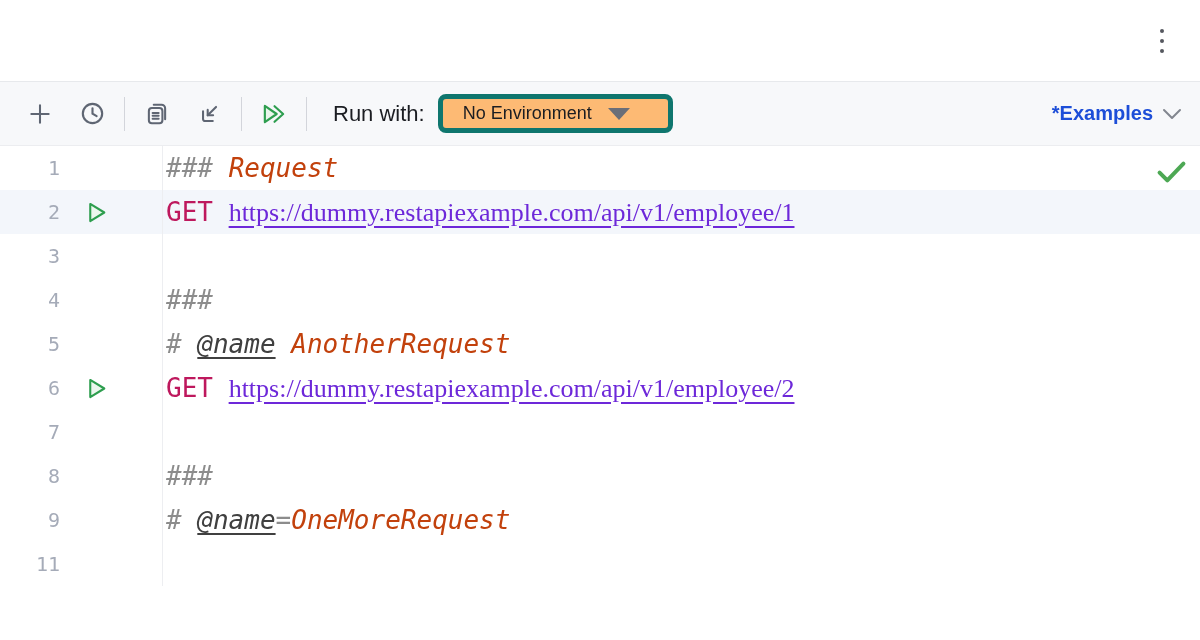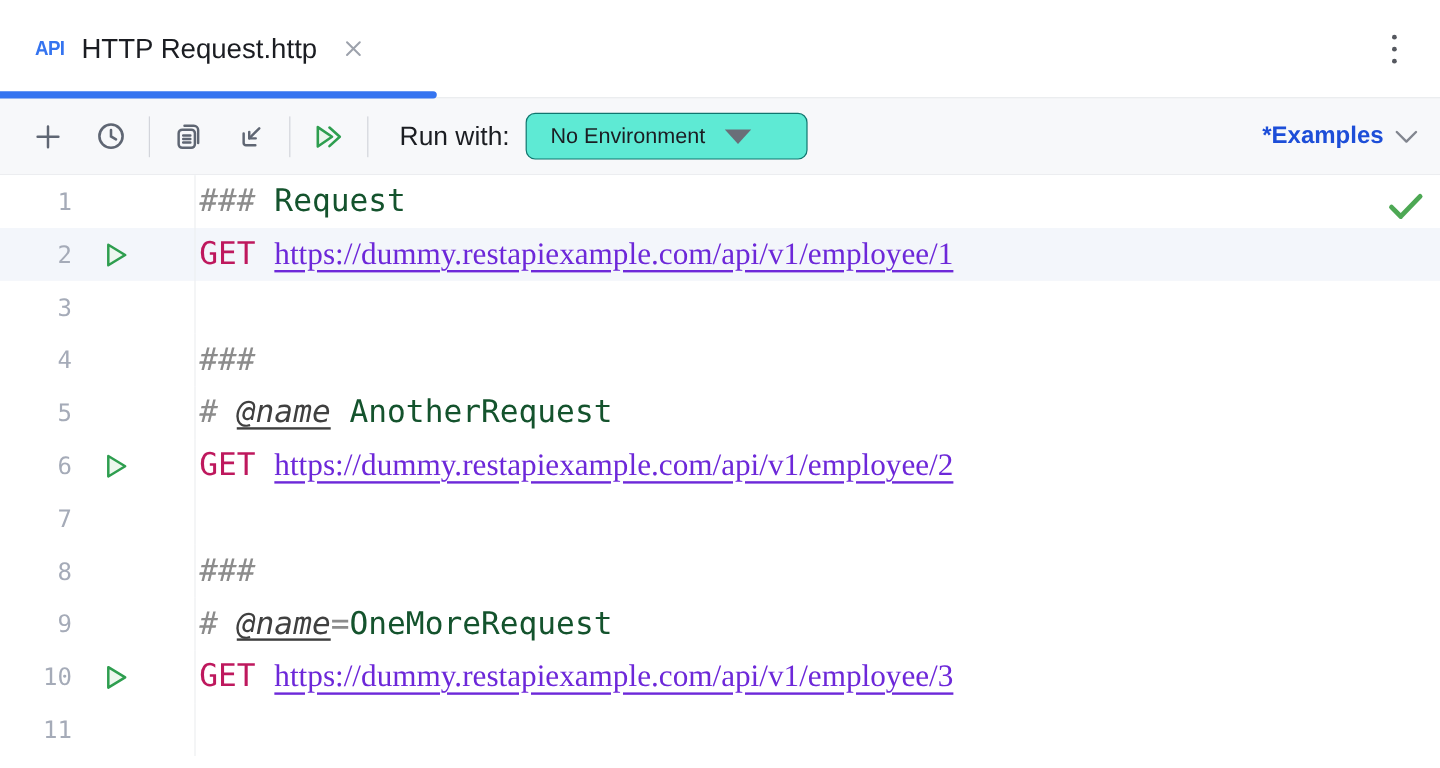--- a/index.html
+++ b/index.html
@@ -24,22 +24,22 @@
   .kebab i { width:4px; height:4px; border-radius:50%; background:#55585F; }
 
   
   .toolbar { height:64px; background:#F7F8FA; border-bottom:1px solid #ECEDF0;
              display:flex; align-items:center; padding:0 14px 0 20px; }
   .tbtn { width:40px; height:40px; display:flex; align-items:center;
           justify-content:center; border-radius:6px; cursor:pointer; flex:0 0 auto; }
   .tbtn + .tbtn { margin-left:12px; }
   .tsep { width:1px; height:34px; background:#D3D5DB; margin:0 12px; flex:0 0 auto; }
   .runwith { margin-left:14px; font-size:22px; color:#1B1D22; white-space:nowrap; }
-  .env-select { margin-left:13px; height:39px; min-width:235px; background:#5eead4;
-                border:1px solid #0f766e; border-radius:8px; display:flex;
+  .env-select { margin-left:13px; height:39px; min-width:235px; background:#fdba74;
+                border:5px solid #0f766e; border-radius:8px; display:flex;
                 align-items:center; padding:0 16px 0 20px; cursor:pointer; }
   .env-value { font-size:18px; color:#1B1D22; white-space:nowrap; }
   .env-arrow { margin-left:16px; width:0; height:0; border-left:11px solid transparent;
                border-right:11px solid transparent; border-top:12px solid #6A6E78; }
   .spacer { flex:1; }
   .run-config { display:flex; align-items:center; gap:9px; cursor:pointer; padding-right:4px; }
   .run-config-label { font-size:20px; font-weight:700; color:#1d4ed8; white-space:nowrap; }
 
   
   .editor { position:relative; flex:1; background:#fff;
@@ -48,42 +48,32 @@
   .row.hl { background:#F3F6FB; }
   .gutter { width:163px; height:100%; display:flex; align-items:center;
             flex:0 0 auto; border-right:1px solid #EDEEF1; }
   .lnum { width:60px; text-align:right; font-size:20px; color:#A5ABB8; }
   .gslot { width:44px; margin-left:14px; height:100%; display:flex;
            align-items:center; justify-content:center; }
   .code { padding-left:3px; font-size:26px; white-space:pre; line-height:44px; }
   .seg-comment { color:#8C8C8C; font-style:italic; }
   .seg-comment-underline { color:#404040; font-style:italic;
        text-decoration:underline; text-underline-offset:4px; text-decoration-thickness:1.5px; }
-  .seg-name { color:#14532d; }
+  .seg-name { color:#c2410c; font-style:italic; }
   .seg-method { color:#be185d; }
   .seg-url { color:#6d28d9; text-decoration:underline; text-underline-offset:5px;
              text-decoration-thickness:1.5px;font-family:Liberation Serif, serif; }
   .inspection { position:absolute; top:14px; right:13px; cursor:pointer; }
 </style>
 </head>
 <body>
 
 <div class="app">
 
   <div class="tabbar">
-    <div class="tab">
-      <span class="file-badge">API</span>
-      <span class="tab-title">HTTP Request.http</span>
-      <span class="tab-close">
-        <svg width="17" height="17" viewBox="0 0 16 16" fill="none" stroke="#9DA2AC" stroke-width="1.6" stroke-linecap="round">
-          <path d="M3 3 L13 13 M13 3 L3 13"></path>
-        </svg>
-      </span>
-      <span class="tab-underline"></span>
-    </div>
     <div class="kebab">
       <i></i>
         <i></i>
         <i></i>
     </div>
   </div>
 
   <div class="toolbar">
     <div class="tbtn">
       <svg width="26" height="26" viewBox="0 0 24 24" fill="none" stroke="#5F6673" stroke-width="1.9" stroke-linecap="round">
@@ -201,31 +191,20 @@
         </div>
         <div class="row">
           <div class="gutter">
             <span class="lnum">9</span>
             <div class="gslot"></div>
           </div>
           <div class="code"><span class="seg-comment"># </span><span class="seg-comment-underline">@name</span><span class="seg-comment">=</span><span class="seg-name">OneMoreRequest</span></div>
         </div>
         <div class="row">
           <div class="gutter">
-            <span class="lnum">10</span>
-            <div class="gslot" style="cursor: pointer;">
-              <svg width="25" height="25" viewBox="0 0 24 24">
-                <path d="M6 3.8 L19.5 12 L6 20.2 Z" fill="#ECF7EE" stroke="#2E9E4F" stroke-width="2" stroke-linejoin="round"></path>
-              </svg>
-            </div>
-          </div>
-          <div class="code"><span class="seg-method">GET </span><span class="seg-url">https://dummy.restapiexample.com/api/v1/employee/3</span></div>
-        </div>
-        <div class="row">
-          <div class="gutter">
             <span class="lnum">11</span>
             <div class="gslot"></div>
           </div>
           <div class="code"></div>
         </div>
       </div>
     <div class="inspection">
       <svg width="31" height="24" viewBox="0 0 26 20" fill="none" stroke="#4DA854" stroke-width="3.4" stroke-linecap="round" stroke-linejoin="round">
         <path d="M3 10.5 L9.5 17 L23 3"></path>
       </svg>

